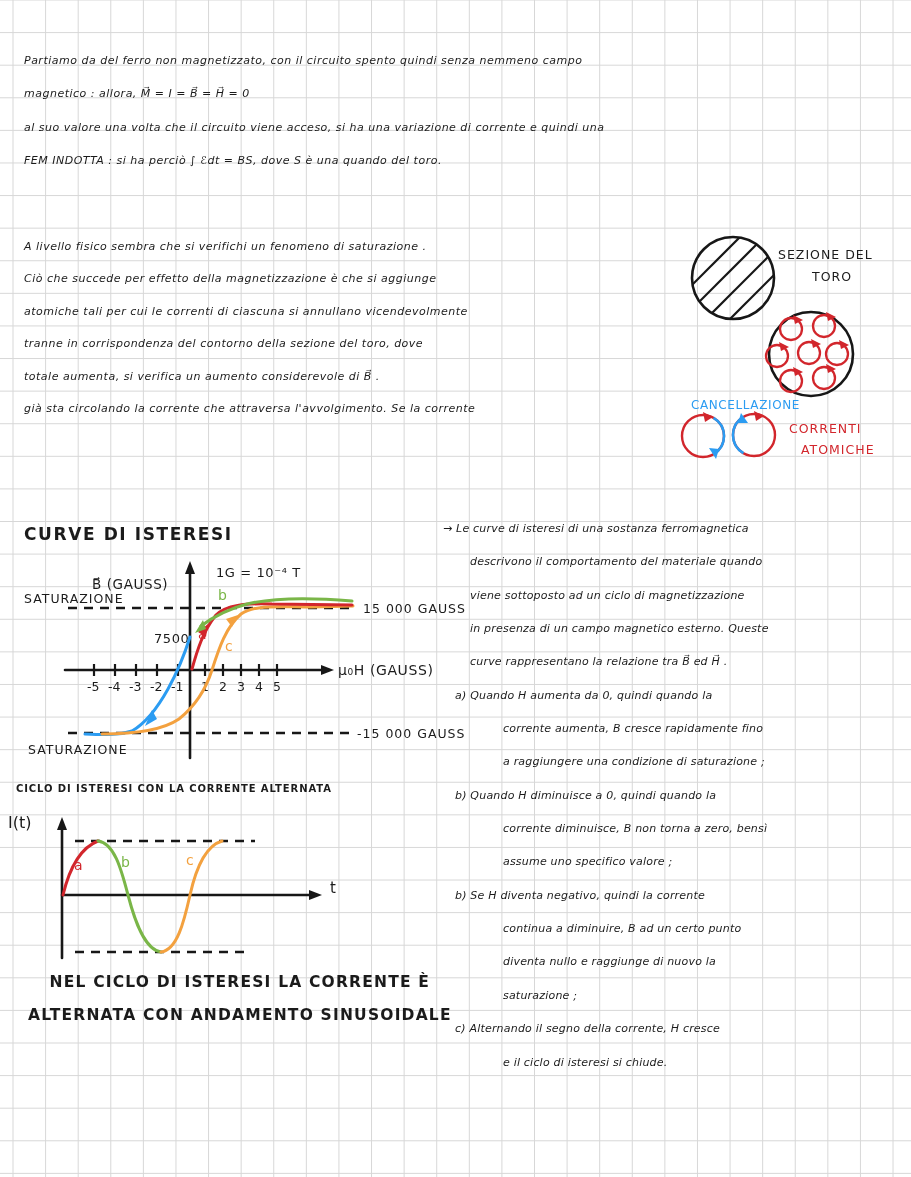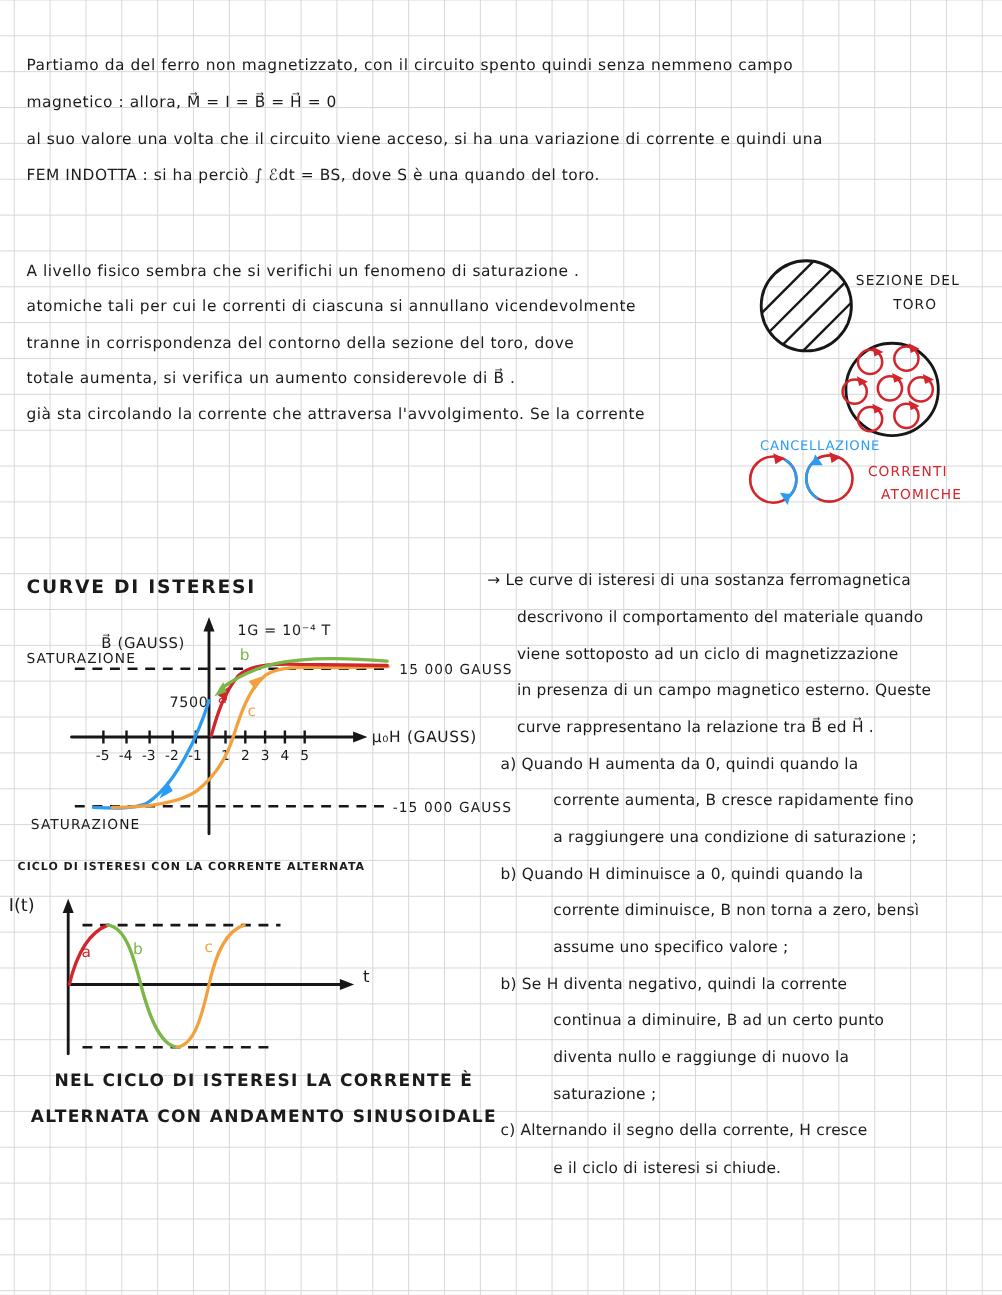--- a/index.html
+++ b/index.html
@@ -8,21 +8,21 @@
     background-color:#ffffff;
     background-image:
       linear-gradient(to bottom, #d7d7d7 1px, transparent 1px),
       linear-gradient(to right, #d7d7d7 1px, transparent 1px);
     background-size:32.6px 32.6px, 32.6px 32.6px;
     background-position:0 -0.5px, 12.5px 0;
     font-family:"DejaVu Sans", sans-serif;
     color:#1b1b1b;
   }
   .abs{position:absolute;}
-  .hand{font-size:14px;line-height:33.4px;letter-spacing:0.5px;color:#1b1b1b;}
+  .hand{font-style:italic;font-size:11px;line-height:33.4px;letter-spacing:0.5px;color:#1b1b1b;}
   .print{font-style:normal;letter-spacing:1.6px;color:#1b1b1b;font-weight:bold;}
   .ln{white-space:nowrap;}
   #para1{left:24px;top:44px;}
   #para2{left:24px;top:231px;line-height:32.4px;}
   #h-curve{left:24px;top:524px;font-size:17px;}
   #h-ciclo{left:16px;top:783px;font-size:10px;letter-spacing:0.9px;}
   #caption{left:28px;top:966px;font-size:15.5px;line-height:33px;letter-spacing:1.2px;text-align:center;}
   #rightcol{left:443px;top:512px;line-height:33.35px;letter-spacing:0.2px;}
   #rightcol .i1{margin-left:27px;}
   #rightcol .ia{margin-left:12px;}
@@ -43,20 +43,21 @@
 
   <div id="para1" class="abs hand">
     <div class="ln">Partiamo da del ferro non magnetizzato, con il circuito spento quindi senza nemmeno campo</div>
     <div class="ln">magnetico : allora, M⃗ = I = B⃗ = H⃗ = 0</div>
     <div class="ln">al suo valore una volta che il circuito viene acceso, si ha una variazione di corrente e quindi una</div>
     <div class="ln">FEM INDOTTA : si ha perciò ∫ ℰdt = BS, dove S è una quando del toro.</div>
   </div>
 
   <div id="para2" class="abs hand">
     <div class="ln">A livello fisico sembra che si verifichi un fenomeno di saturazione .</div>
+    <div class="ln">Ciò che succede per effetto della magnetizzazione è che si aggiunge</div>
     <div class="ln">atomiche tali per cui le correnti di ciascuna si annullano vicendevolmente</div>
     <div class="ln">tranne in corrispondenza del contorno della sezione del toro, dove</div>
     <div class="ln">totale aumenta, si verifica un aumento considerevole di B⃗ .</div>
     <div class="ln">già sta circolando la corrente che attraversa l'avvolgimento. Se la corrente</div>
   </div>
 
   <svg class="abs" style="left:660px;top:225px;" width="251" height="265" viewBox="0 0 251 265">
     <defs>
       <clipPath id="hatchclip">
           <circle cx="73" cy="53" r="41"></circle>

